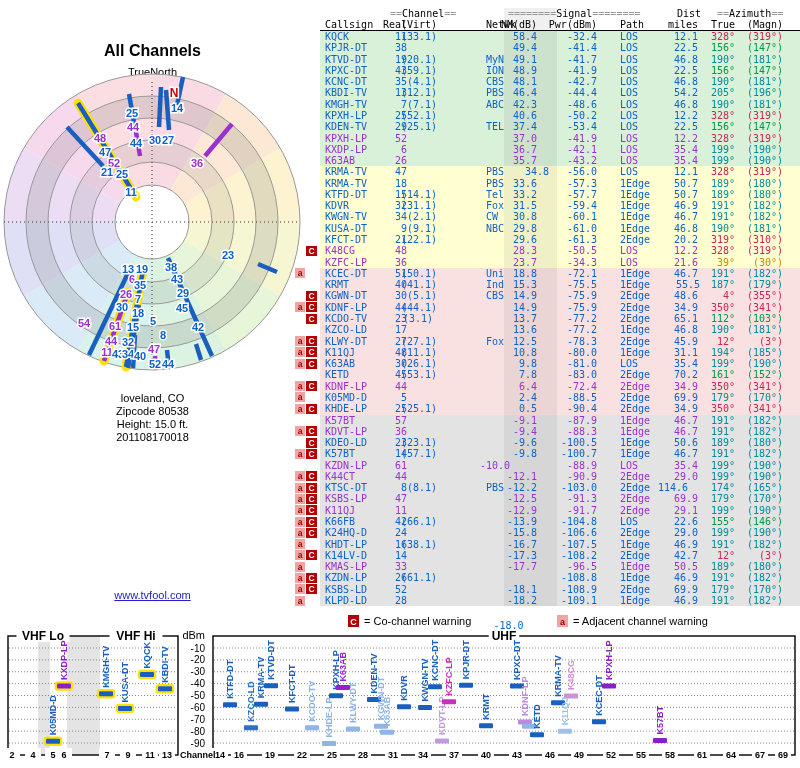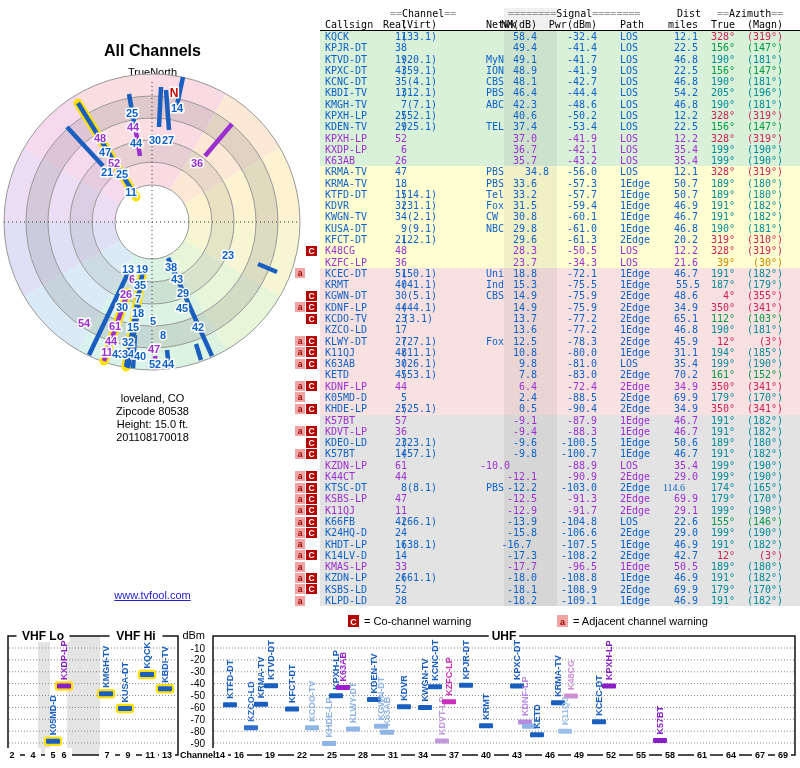--- a/index.html
+++ b/index.html
@@ -700,21 +700,21 @@
       </div>
       <div class="trow" style="top: 451.2px; background: rgb(227, 227, 227);">
         <div class="nmband"></div>
         <span class="cell" style="left: 5px; width: 60px; text-align: left; color: rgb(13, 98, 201);">KTSC-DT</span>
         <span class="cell" style="left: 50px; width: 37px; text-align: right; color: rgb(13, 98, 201);">8</span>
         <span class="cell" style="left: 72px; width: 45px; text-align: right; color: rgb(13, 98, 201);">(8.1)</span>
         <span class="cell" style="left: 166px; width: 40px; text-align: left; color: rgb(13, 98, 201);">PBS</span>
         <span class="cell" style="left: 160px; width: 57px; text-align: right; color: rgb(13, 98, 201);">-12.2</span>
         <span class="cell" style="left: 220px; width: 57px; text-align: right; color: rgb(13, 98, 201);">-103.0</span>
         <span class="cell" style="left: 300px; width: 50px; text-align: left; color: rgb(13, 98, 201);">2Edge</span>
-        <span class="cell" style="left: 330px; width: 48px; text-align: center; color: rgb(13, 98, 201); font-family: Liberation Serif, serif;">114.6</span>
+        <span class="cell" style="left: 320px; width: 48px; text-align: right; color: rgb(13, 98, 201);">114.6</span>
         <span class="cell" style="left: 375px; width: 40px; text-align: right; color: rgb(0, 139, 153);">174°</span>
         <span class="cell" style="left: 418px; width: 45px; text-align: right; color: rgb(0, 139, 153);">(165°)</span>
         <span class="badge bC">C</span>
         <span class="badge bA">a</span>
       </div>
       <div class="trow" style="top: 462.48px; background: rgb(227, 227, 227);">
         <div class="nmband"></div>
         <span class="cell" style="left: 5px; width: 60px; text-align: left; color: rgb(155, 48, 208);">KSBS-LP</span>
         <span class="cell" style="left: 50px; width: 37px; text-align: right; color: rgb(155, 48, 208);">47</span>
         <span class="cell" style="left: 72px; width: 45px; text-align: right; color: rgb(155, 48, 208);"></span>
@@ -772,21 +772,21 @@
         <span class="cell" style="left: 418px; width: 45px; text-align: right; color: rgb(0, 139, 153);">(190°)</span>
         <span class="badge bC">C</span>
         <span class="badge bA">a</span>
       </div>
       <div class="trow" style="top: 507.6px; background: rgb(227, 227, 227);">
         <div class="nmband"></div>
         <span class="cell" style="left: 5px; width: 60px; text-align: left; color: rgb(13, 98, 201);">KHDT-LP</span>
         <span class="cell" style="left: 50px; width: 37px; text-align: right; color: rgb(13, 98, 201);">16</span>
         <span class="cell" style="left: 72px; width: 45px; text-align: right; color: rgb(13, 98, 201);">(38.1)</span>
         <span class="cell" style="left: 166px; width: 40px; text-align: left; color: rgb(13, 98, 201);"></span>
-        <span class="cell" style="left: 168px; width: 57px; text-align: center; color: rgb(13, 98, 201);">-16.7</span>
+        <span class="cell" style="left: 160px; width: 57px; text-align: right; color: rgb(13, 98, 201);">-16.7</span>
         <span class="cell" style="left: 220px; width: 57px; text-align: right; color: rgb(13, 98, 201);">-107.5</span>
         <span class="cell" style="left: 300px; width: 50px; text-align: left; color: rgb(13, 98, 201);">1Edge</span>
         <span class="cell" style="left: 330px; width: 48px; text-align: right; color: rgb(13, 98, 201);">46.9</span>
         <span class="cell" style="left: 375px; width: 40px; text-align: right; color: rgb(0, 139, 153);">191°</span>
         <span class="cell" style="left: 418px; width: 45px; text-align: right; color: rgb(0, 139, 153);">(182°)</span>
         <span class="badge bA">a</span>
       </div>
       <div class="trow" style="top: 518.88px; background: rgb(227, 227, 227);">
         <div class="nmband"></div>
         <span class="cell" style="left: 5px; width: 60px; text-align: left; color: rgb(13, 98, 201);">K14LV-D</span>
@@ -815,21 +815,21 @@
         <span class="cell" style="left: 375px; width: 40px; text-align: right; color: rgb(0, 139, 153);">189°</span>
         <span class="cell" style="left: 418px; width: 45px; text-align: right; color: rgb(0, 139, 153);">(180°)</span>
         <span class="badge bA">a</span>
       </div>
       <div class="trow" style="top: 541.44px; background: rgb(227, 227, 227);">
         <div class="nmband"></div>
         <span class="cell" style="left: 5px; width: 60px; text-align: left; color: rgb(13, 98, 201);">KZDN-LP</span>
         <span class="cell" style="left: 50px; width: 37px; text-align: right; color: rgb(13, 98, 201);">26</span>
         <span class="cell" style="left: 72px; width: 45px; text-align: right; color: rgb(13, 98, 201);">(61.1)</span>
         <span class="cell" style="left: 166px; width: 40px; text-align: left; color: rgb(13, 98, 201);"></span>
-        <span class="cell" style="left: 160px; width: 57px; text-align: right; color: rgb(13, 98, 201);">-18.0</span>
+        <span class="cell" style="left: 160px; width: 57px; text-align: center; color: rgb(13, 98, 201); margin-top: 48px;">-18.0</span>
         <span class="cell" style="left: 220px; width: 57px; text-align: right; color: rgb(13, 98, 201);">-108.8</span>
         <span class="cell" style="left: 300px; width: 50px; text-align: left; color: rgb(13, 98, 201);">1Edge</span>
         <span class="cell" style="left: 330px; width: 48px; text-align: right; color: rgb(13, 98, 201);">46.9</span>
         <span class="cell" style="left: 375px; width: 40px; text-align: right; color: rgb(0, 139, 153);">191°</span>
         <span class="cell" style="left: 418px; width: 45px; text-align: right; color: rgb(0, 139, 153);">(182°)</span>
         <span class="badge bC">C</span>
         <span class="badge bA">a</span>
       </div>
       <div class="trow" style="top: 552.72px; background: rgb(227, 227, 227);">
         <div class="nmband"></div>

